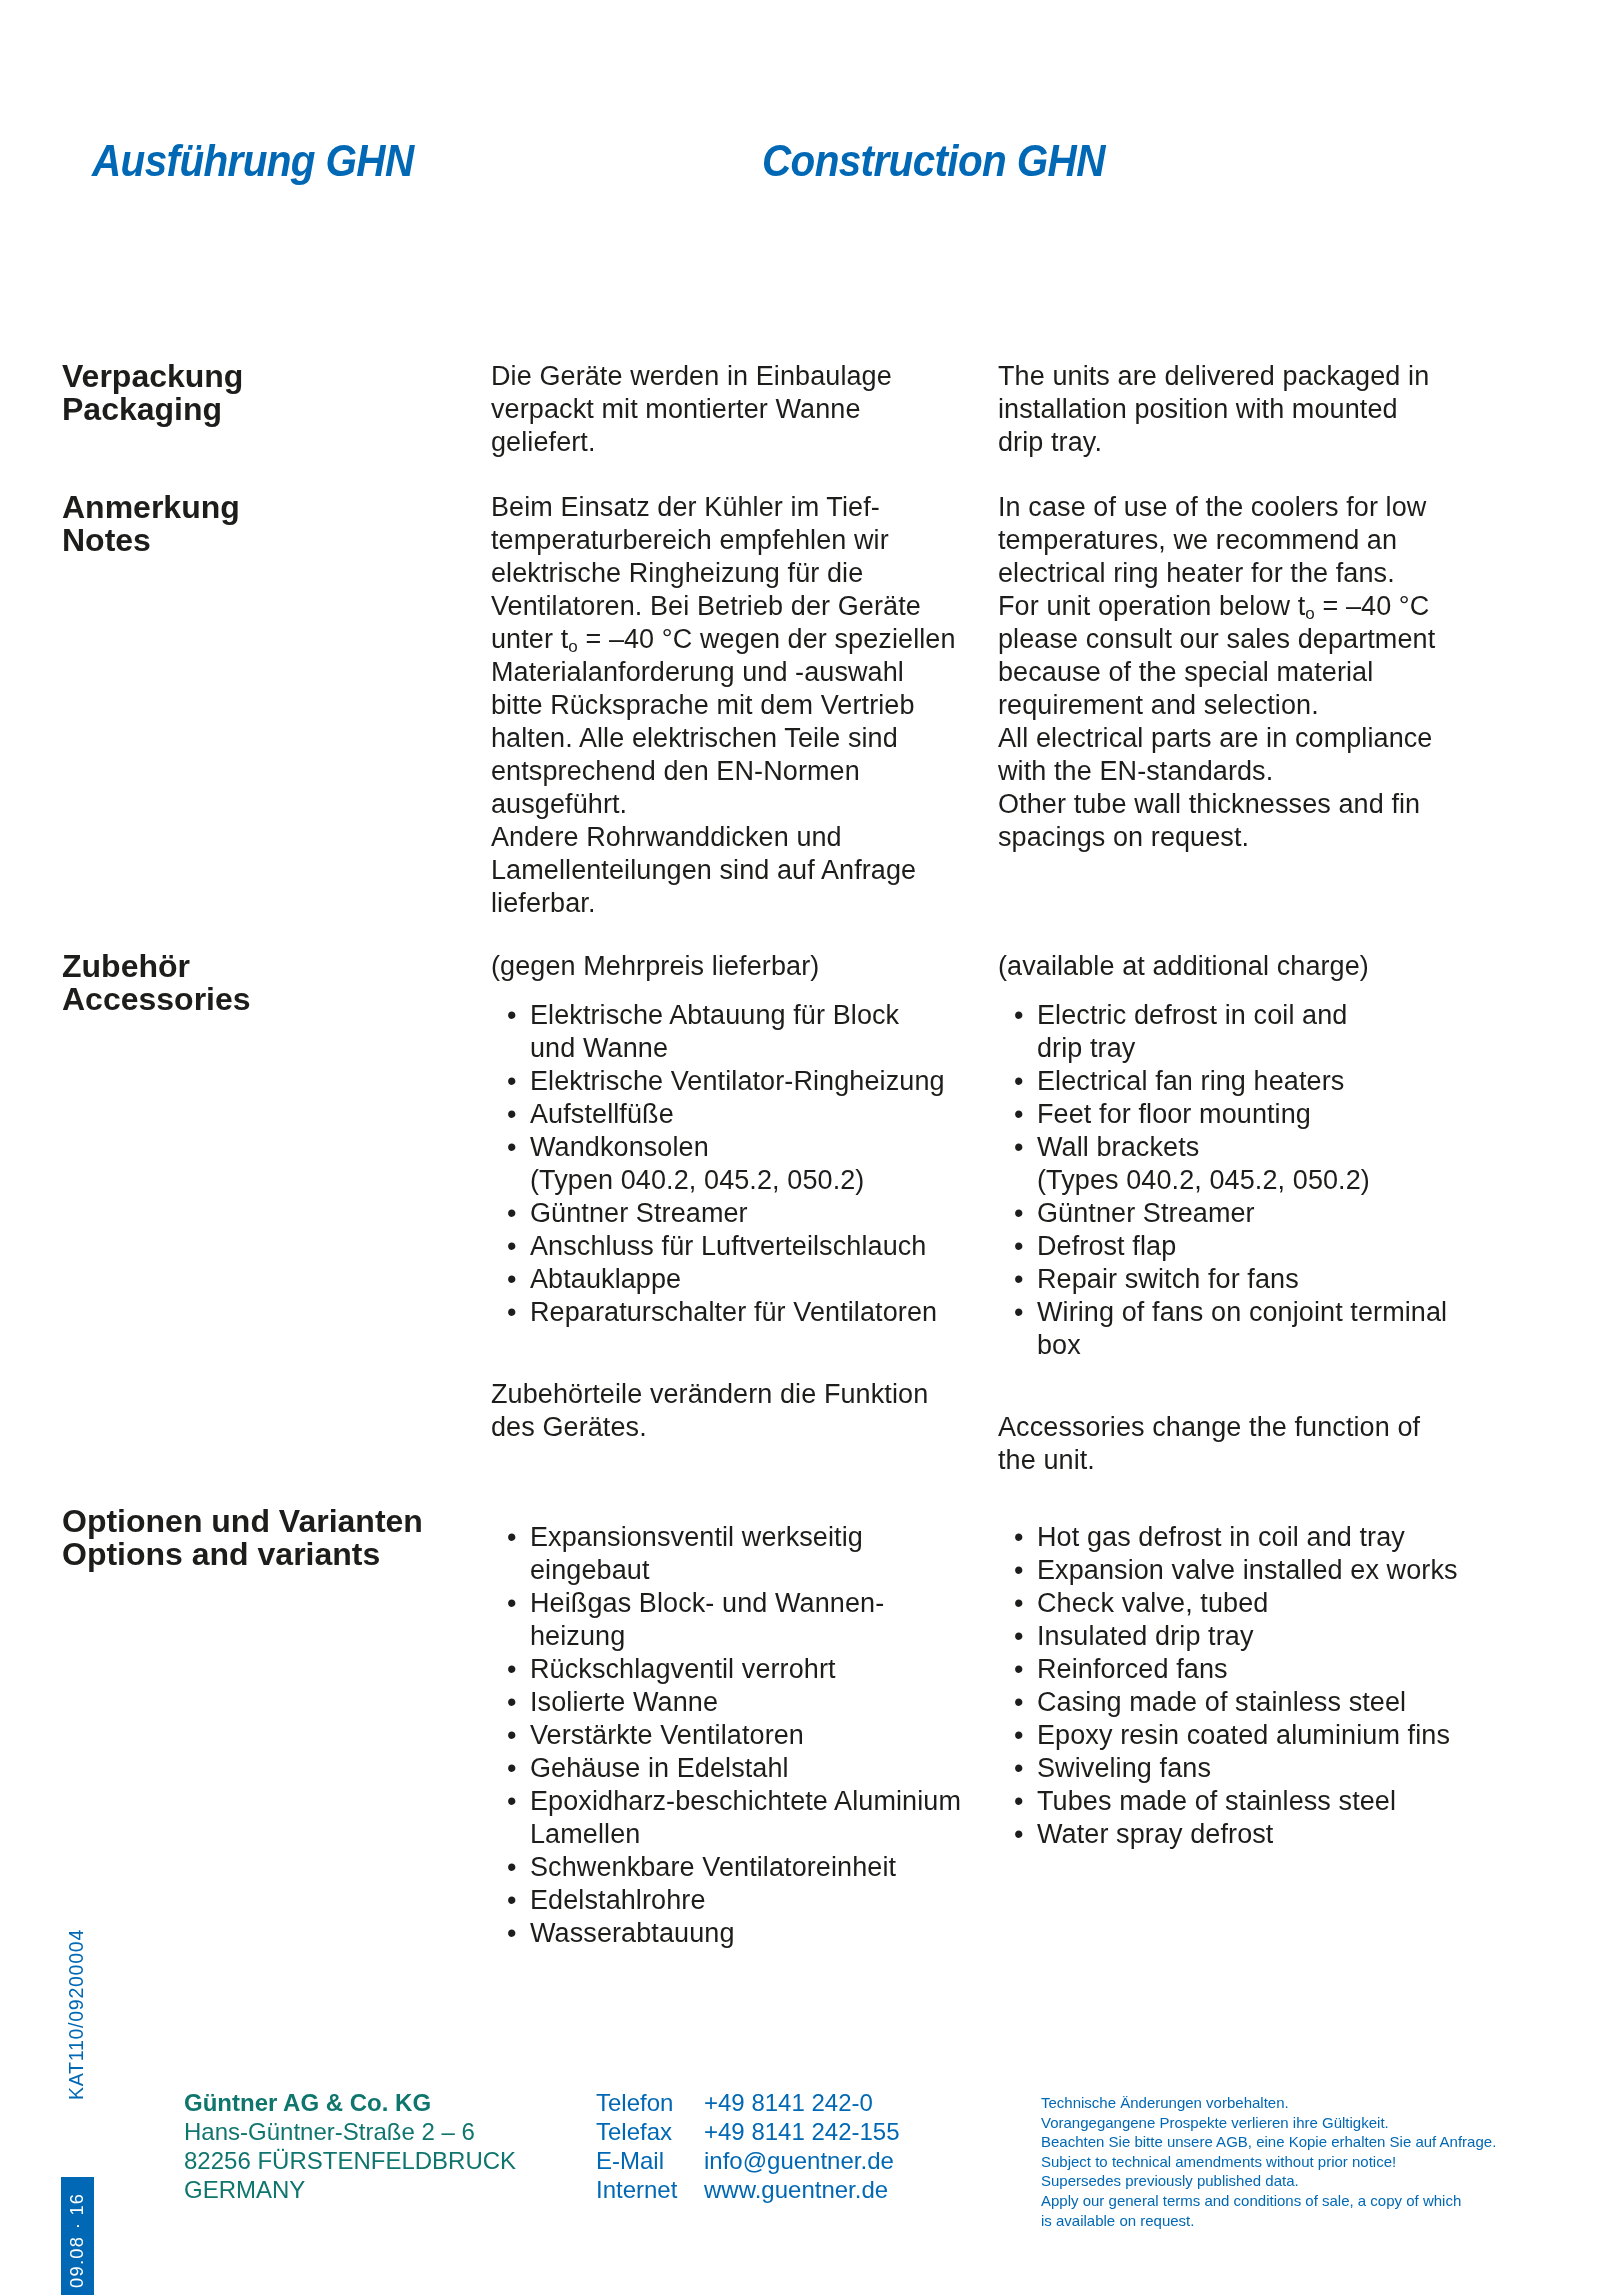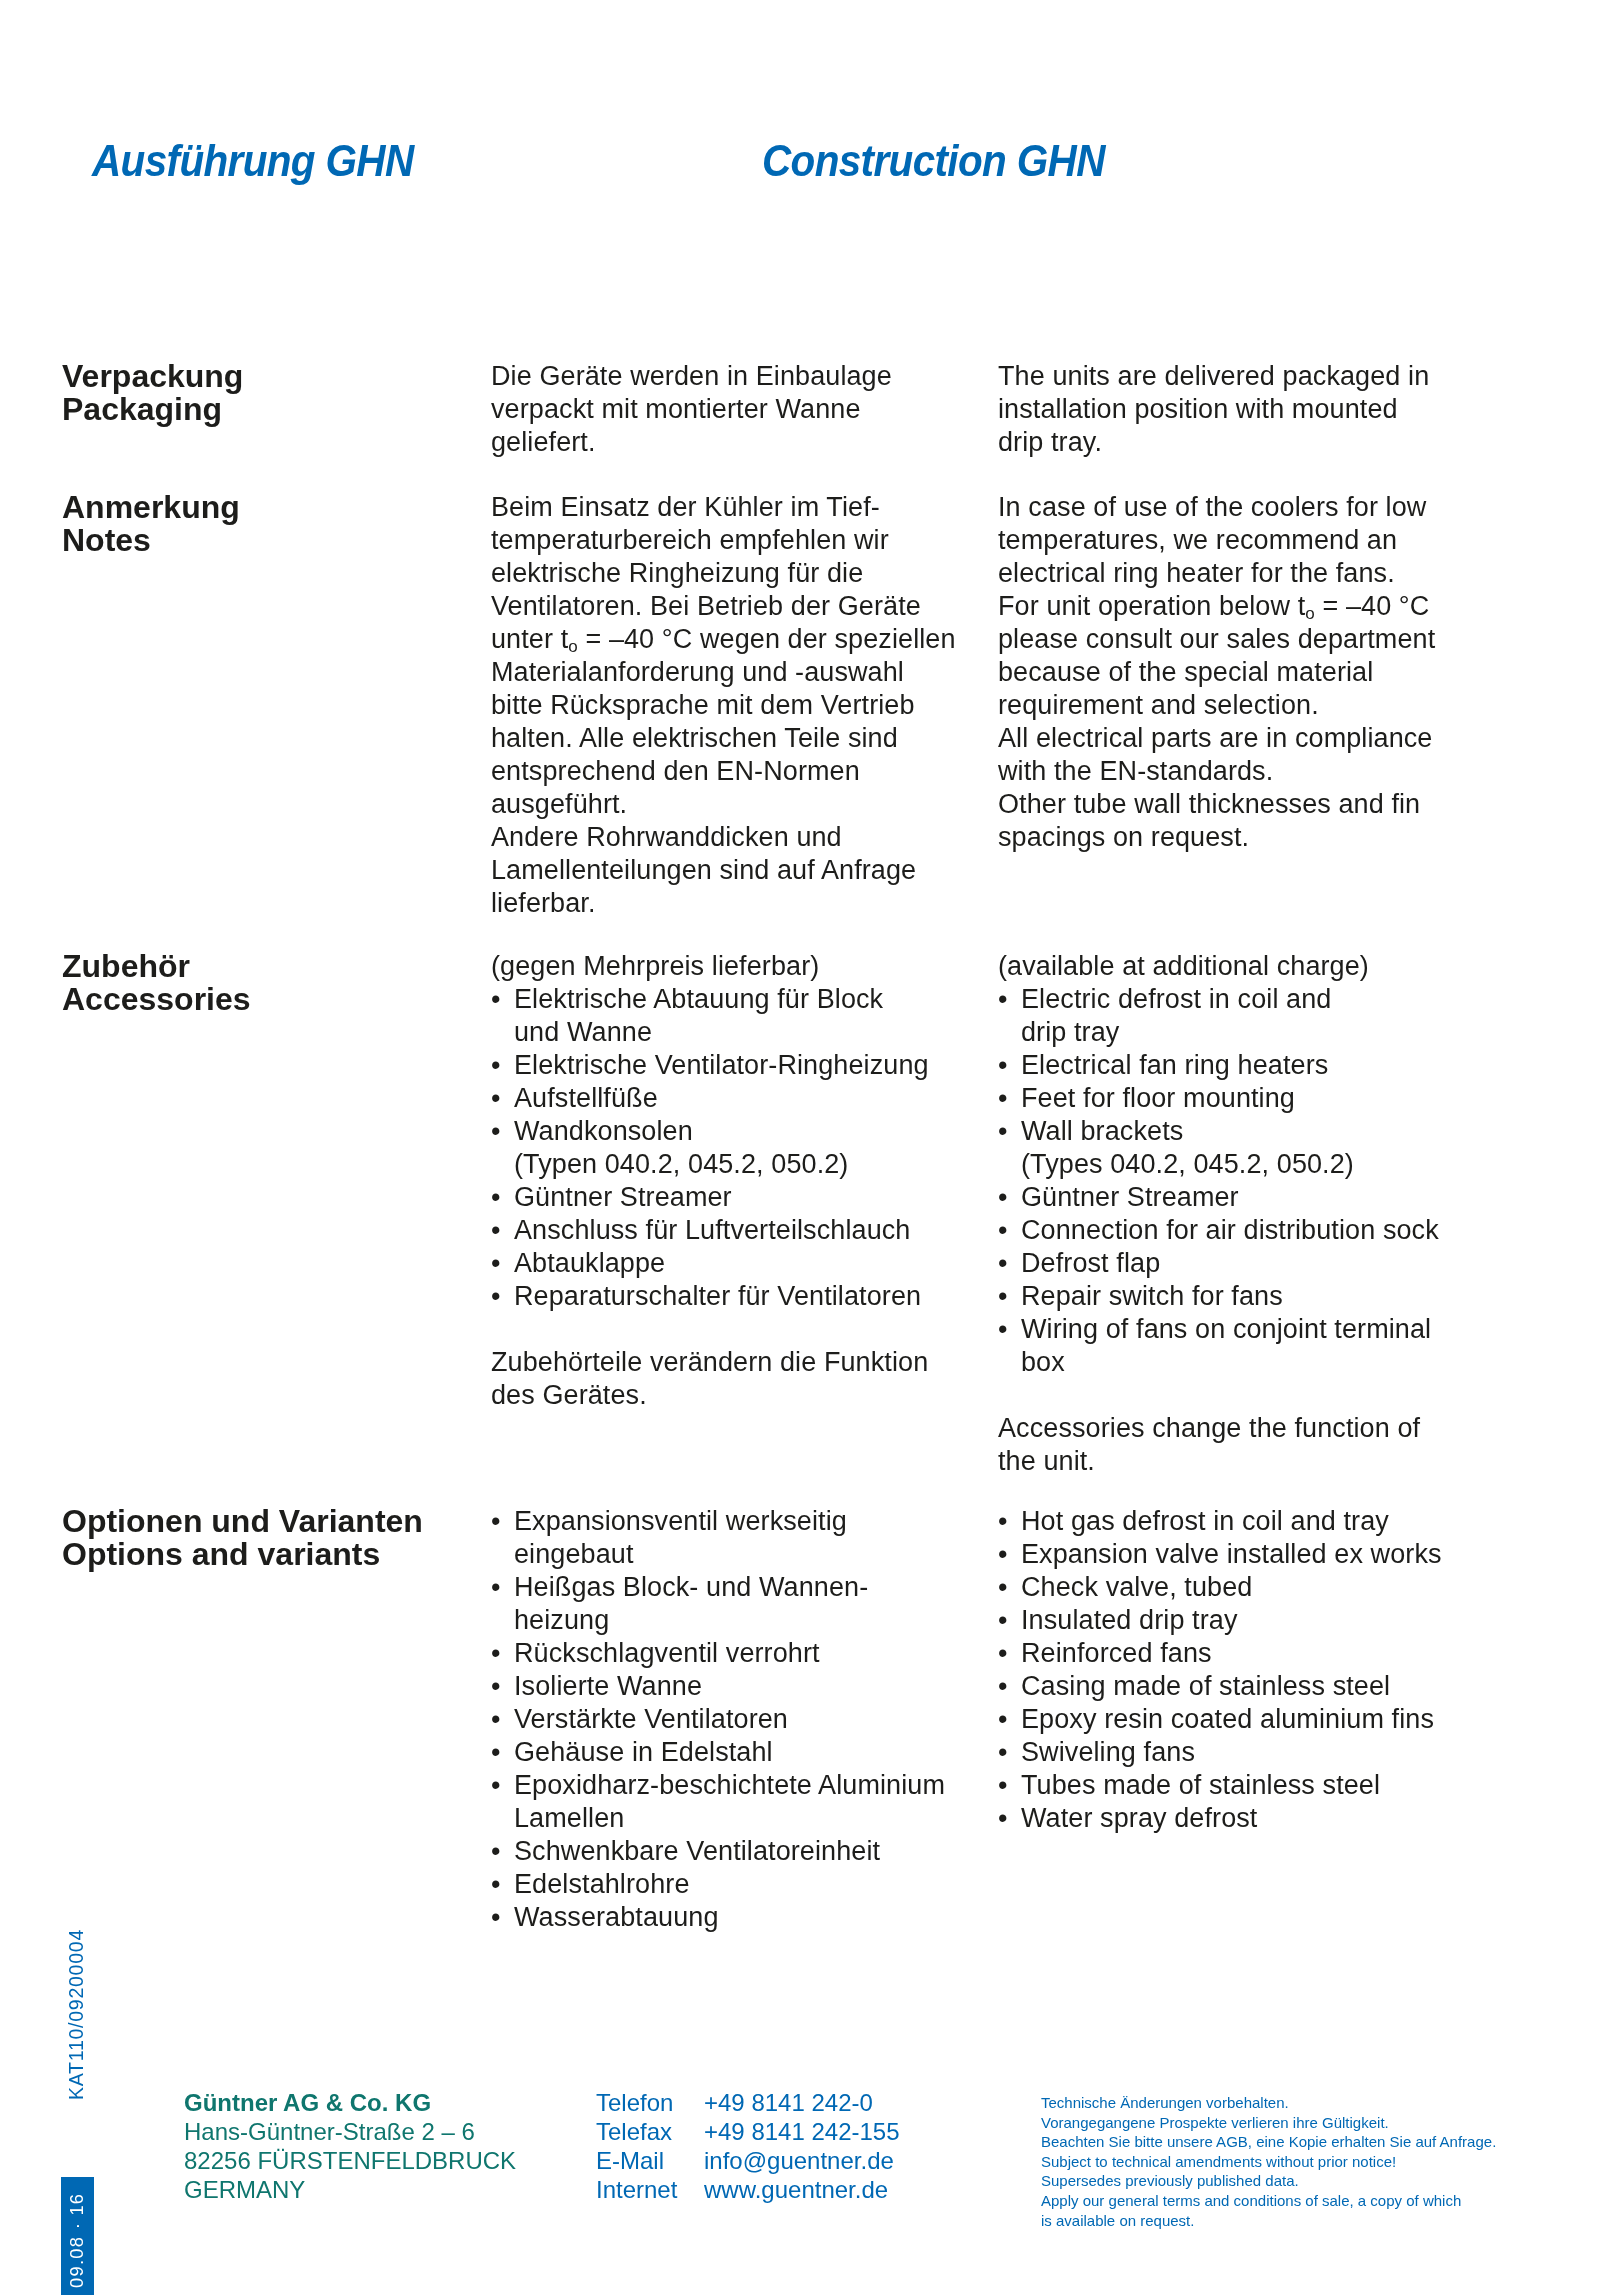--- a/index.html
+++ b/index.html
@@ -23,21 +23,21 @@
       font-weight: bold; font-size: 32px; line-height: 33px;
     }
     .label div { white-space: nowrap; }
     .col {
       position: absolute; font-size: 27px; line-height: 33px;
       letter-spacing: 0.1px;
     }
     .col-de { left: 491px; width: 497px; }
     .col-en { left: 998px; width: 523px; }
     .col .line { white-space: nowrap; }
-    ul.bullets { list-style: none; margin: 0; padding: 0; }
+    ul.bullets { list-style: none; margin: 16px; padding: 0; }
     ul.bullets li { position: relative; padding-left: 23px; }
     ul.bullets li::before {
       content: "\2022"; position: absolute; left: 0; top: 0;
     }
     .blank { height: 33px; }
     sub { font-size: 17px; vertical-align: -3.9px; line-height: 0; }
 
     
     .doc-code {
       position: absolute; left: 65px; top: 2100px;
@@ -182,23 +182,20 @@
           <div class="line">Feet for floor mounting</div>
         </li>
         <li>
           <div class="line">Wall brackets</div>
           <div class="line">(Types 040.2, 045.2, 050.2)</div>
         </li>
         <li>
           <div class="line">Güntner Streamer</div>
         </li>
         <li>
-          <div class="line">Connection for air distribution sock</div>
-        </li>
-        <li>
           <div class="line">Defrost flap</div>
         </li>
         <li>
           <div class="line">Repair switch for fans</div>
         </li>
         <li>
           <div class="line">Wiring of fans on conjoint terminal</div>
           <div class="line">box</div>
         </li>
       </ul>

